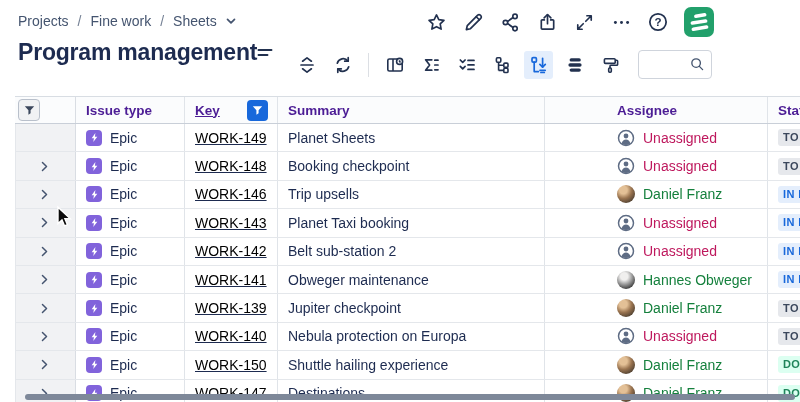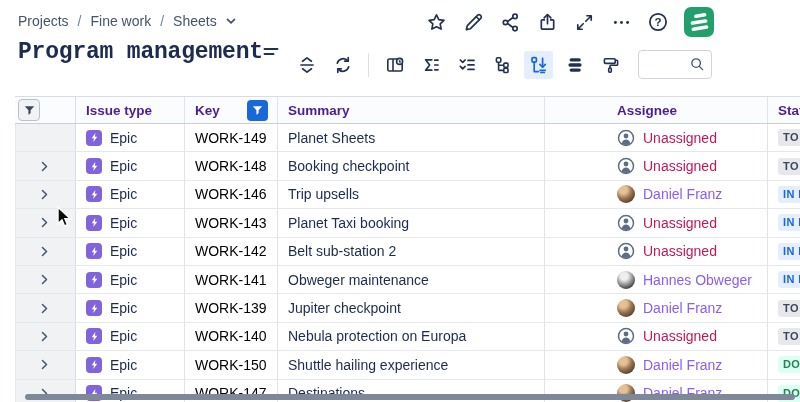--- a/index.html
+++ b/index.html
@@ -10,21 +10,21 @@
   .breadcrumb{position:absolute;left:18px;top:13px;display:flex;align-items:center;gap:9px;
     font-size:14px;color:#44546F;}
   .crumb{cursor:pointer;}
   .crumb-sep{color:#758195;}
   .crumb-caret{display:flex;align-items:center;margin-left:-2px;}
 
   .top-actions{position:absolute;right:10px;top:7px;display:flex;align-items:center;gap:15px;}
   .ticon{width:22px;height:22px;display:flex;align-items:center;justify-content:center;cursor:pointer;}
   .logo-tile{width:30px;height:30px;}
 
-  .titlebar{position:absolute;left:18px;top:39px;display:flex;font-family:Liberation Mono, monospace;}
+  .titlebar{position:absolute;left:18px;top:39px;display:flex;}
   .page-title{font-size:23px;font-weight:700;color:#1D2B50;letter-spacing:-.2px;margin:0;}
   .align-icon{display:flex;align-items:center;cursor:pointer;}
 
   
   .toolbar{position:absolute;right:12px;top:50px;display:flex;align-items:center;gap:7px;}
   .tbtn{width:29px;height:28px;border-radius:3px;display:flex;align-items:center;justify-content:center;cursor:pointer;}
   .tbtn.active{background:#E4EEFC;}
   .tb-divider{width:1px;height:24px;background:#DCDFE4;margin:0 4px;}
   .search-box{position:relative;width:72px;height:27px;border:1.5px solid #CFD4DC;border-radius:4px;
     background:#fff;margin-left:6px;display:flex;align-items:center;}
@@ -45,36 +45,36 @@
   .col-assignee{width:161px;}
   .col-status{width:150px;}
 
   .thead{height:26px;background:#FBFCFD;border-top:1px solid #D8DDE3;border-bottom:1px solid #C9CFD8;}
   .thead .cell{font-size:13.5px;font-weight:700;color:#4c1d95;}
   .thead .col-gutter{background:#FBFCFD;border-right:1px solid #D9DDE3;padding:0 0 0 3px;}
   .gutter-filter-btn{width:20px;height:20px;border:1px solid #B9C0CB;border-radius:4px;background:#F1F2F4;
     display:flex;align-items:center;justify-content:center;cursor:pointer;}
   .key-filter-btn{width:21px;height:21px;border-radius:4px;background:#1868DB;
     display:flex;align-items:center;justify-content:center;cursor:pointer;}
-  .col-key.cell{justify-content:space-between;padding-right:9px;}
+  .col-key.cell{justify-content:space-between;padding-right:9px;text-decoration:underline;}
 
   .trow.body{height:27.4px;border-bottom:1px solid #E4E7EB;background:#fff;}
   .trow.body .col-gutter{background:#F1F2F4;border-right:1px solid #D9DDE3;border-left:1px solid #E4E7EB;
     padding:0 0 0 22px;cursor:pointer;}
   .chev-wrap{display:flex;align-items:center;}
   .trow.body .cell{font-size:14px;color:#1D2B50;cursor:default;}
   .key-text{color:#000000;}
 
   .type-badge{width:16px;height:16px;border-radius:4px;background:#8163DB;display:flex;align-items:center;
     justify-content:center;margin-right:8px;flex:none;}
   .avatar{width:18px;height:18px;border-radius:50%;margin-right:8px;flex:none;display:flex;
     align-items:center;justify-content:center;overflow:hidden;}
   .avatar-df{background:radial-gradient(circle at 35% 28%,#e3c096 0 22%,#9a7450 48%,#43382c 85%);}
   .avatar-ho{background:radial-gradient(circle at 40% 30%,#f0efee 0 22%,#9b9b9b 48%,#262626 85%);}
-  .assignee-name{color:#8b5cf6;}
+  .assignee-name{color:#15803d;}
   .assignee-name.unassigned{color:#be185d;}
 
   .badge{font-size:11px;font-weight:700;letter-spacing:.4px;border-radius:3px;padding:3px 5px;line-height:1;}
   .badge-todo{background:#E6E8EC;color:#3B475C;}
   .badge-inprog{background:#E4EEFC;color:#1868DB;}
   .badge-done{background:#DCFFF1;color:#1F845A;}
 
   
   .hscroll-thumb{position:absolute;left:25px;top:394px;width:770px;height:6px;border-radius:3px;
     background:#7E8899;cursor:grab;}

